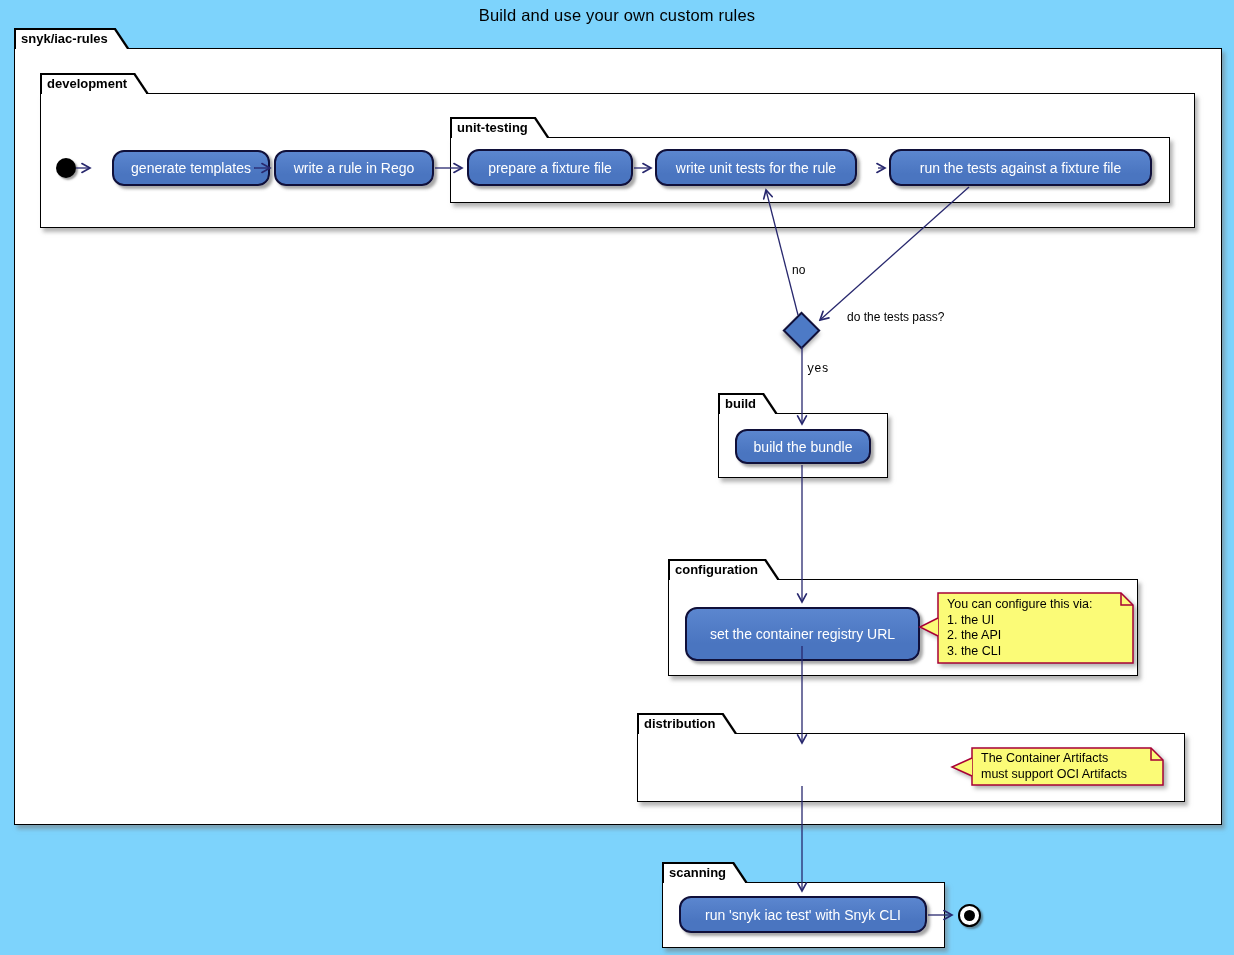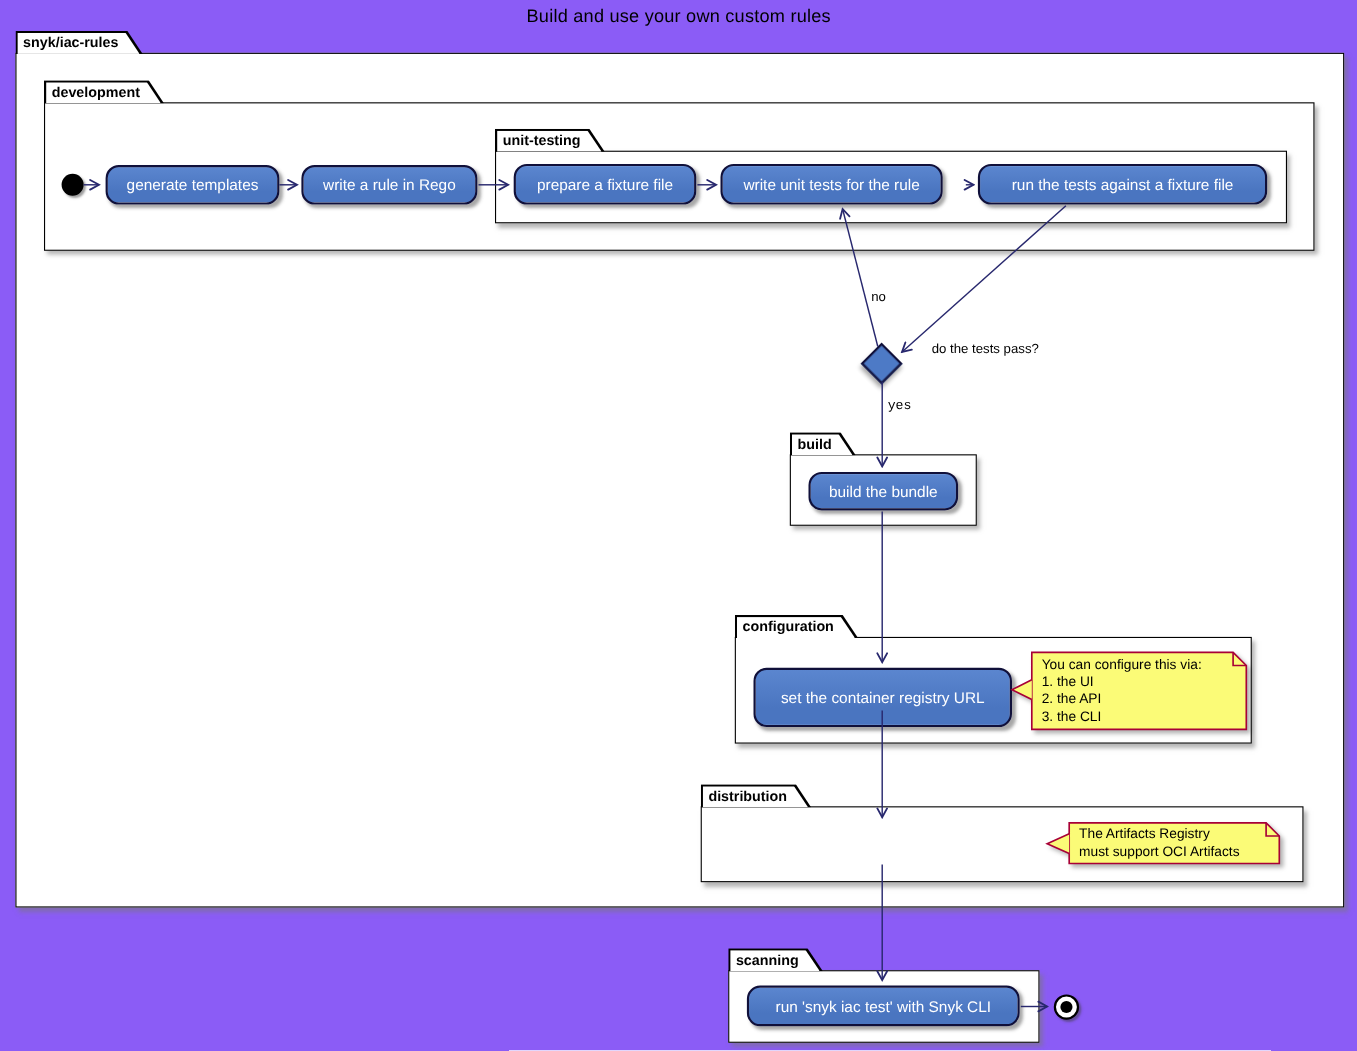--- a/index.html
+++ b/index.html
@@ -1,17 +1,17 @@
 <!DOCTYPE html>
 <html><head>
 <meta charset="utf-8">
 <style>
   * { margin:0; padding:0; box-sizing:border-box; }
   body { background:#fff; font-family:"Liberation Sans", sans-serif; }
-  .canvas { position:relative; width:1234px; height:955px; background:#8b5cf6; overflow:hidden; }
+  .canvas { position:relative; width:1234px; height:955px; background:#7dd3fc; overflow:hidden; }
 
   .title { position:absolute; left:0; top:6px; width:1234px; text-align:center;
            font-size:16.5px; color:#000; letter-spacing:0.2px; }
 
   
   .frame { position:absolute; background:#fff; border:1.6px solid #000;
            box-shadow:3px 4px 4px rgba(120,120,120,0.55); }
 
   
   .tab { position:absolute; height:21px; }
@@ -103,21 +103,21 @@
 
   <div class="frame" style="left:662px; top:882px; width:283px; height:66px;"></div>
   <div class="tab" style="left:662px; top:862px;">
     <div class="tab-border"></div>
     <div class="tab-fill"></div>
     <span class="tab-label">scanning</span>
   </div>
 
   <div class="start-node"></div>
 
-  <div class="activity" style="left:96px; top:150px; width:158px; height:36px;">
+  <div class="activity" style="left:112px; top:150px; width:158px; height:36px;">
     <span>generate templates</span>
   </div>
   <div class="activity" style="left:274px; top:150px; width:160px; height:36px;">
     <span>write a rule in Rego</span>
   </div>
   <div class="activity" style="left:467px; top:149px; width:166px; height:37px;">
     <span>prepare a fixture file</span>
   </div>
   <div class="activity" style="left:655px; top:149px; width:202px; height:37px;">
     <span>write unit tests for the rule</span>
@@ -174,21 +174,21 @@
     </g>
   </svg>
 
   <div class="note-text" style="left:947px; top:597px; width:180px;">
     <div>You can configure this via:</div>
     <div>1. the UI</div>
     <div>2. the API</div>
     <div>3. the CLI</div>
   </div>
   <div class="note-text" style="left:981px; top:751px; width:178px;">
-    <div>The Artifacts Registry</div>
+    <div>The Container Artifacts</div>
     <div>must support OCI Artifacts</div>
   </div>
 
   <div class="edge-label" style="left:792px; top:263px;">no</div>
   <div class="edge-label" style="left:847px; top:310px;">do the tests pass?</div>
   <div class="edge-label" style="left:807px; top:362px;font-family:Liberation Mono, monospace;">yes</div>
 
 </div>
 
 </body></html>

